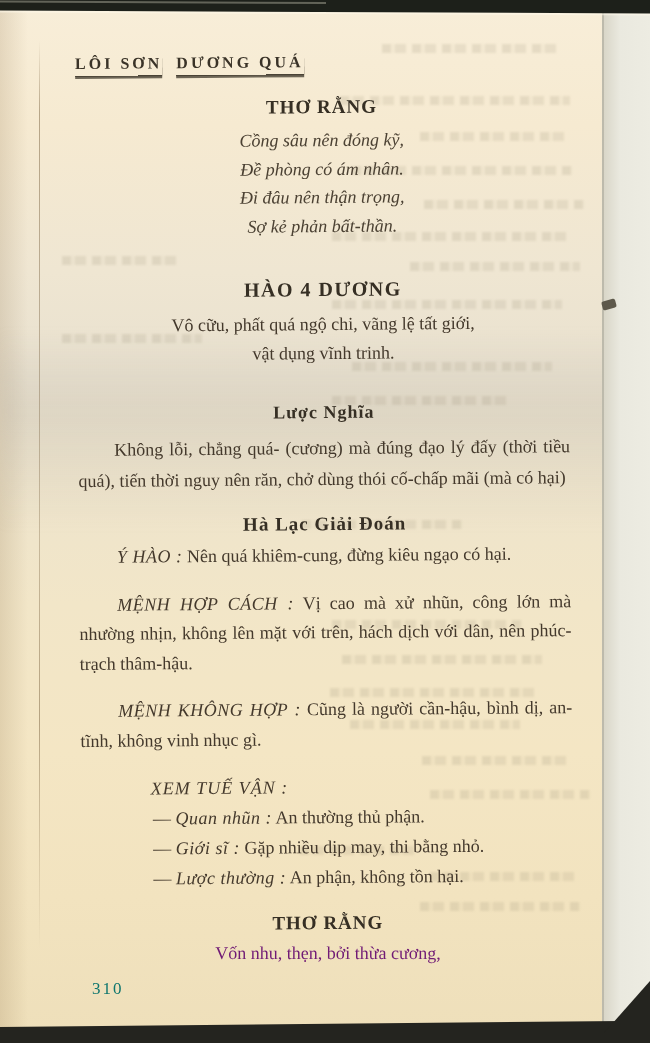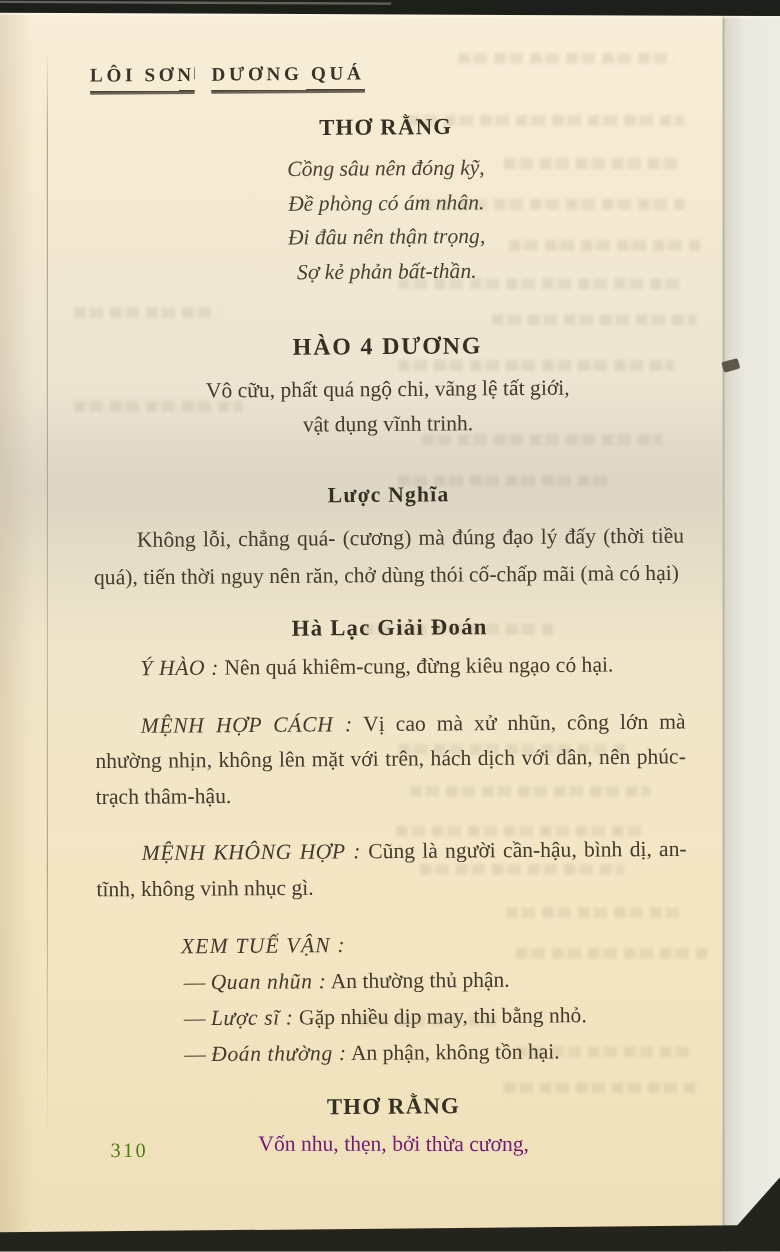--- a/index.html
+++ b/index.html
@@ -87,22 +87,22 @@
   .para.indent{text-indent:36px;}
   .t-halac{margin-top:16px;font-size:19px;}
   .label{font-style:italic;letter-spacing:.5px;}
   .hl-para{margin-top:6px;line-height:29.5px;text-align:justify;text-indent:38px;}
   .xtv{margin-top:14px;margin-left:70px;font-style:italic;font-size:18px;letter-spacing:1px;line-height:30px;}
   .dash-line{margin-left:72px;line-height:30px;}
   .dash-line .label{font-style:italic;}
   .t-poem2{margin-top:20px;font-size:19px;}
   .poem2{margin-top:6px;text-align:center;line-height:27px;color:#701a75;transform:rotate(.5deg);}
   .page-number{
-    position:absolute;left:92px;top:949px;z-index:2;
-    font-size:17px;letter-spacing:2px;color:#4d7c0f;
+    position:absolute;left:92px;top:979px;z-index:2;
+    font-size:17px;letter-spacing:2px;color:#0f766e;
   }
   .logo{
     position:absolute;left:8px;top:984px;z-index:3;display:flex;align-items:center;gap:8px;
     text-decoration:none;
   }
   .logo-badge{
     width:38px;height:38px;background:#101010;border:3px solid #a31318;
     display:flex;align-items:center;justify-content:center;box-sizing:border-box;
   }
   .logo-text{
@@ -178,23 +178,23 @@
     <p class="hl-para"><span class="label">Ý HÀO :</span><span> Nên quá khiêm-cung, đừng kiêu ngạo có hại.</span></p>
 
     <p class="hl-para"><span class="label">MỆNH HỢP CÁCH :</span><span> Vị cao mà xử nhũn, công lớn mà nhường nhịn, không lên mặt với trên, hách dịch với dân, nên phúc-trạch thâm-hậu.</span></p>
 
     <p class="hl-para"><span class="label">MỆNH KHÔNG HỢP :</span><span> Cũng là người cần-hậu, bình dị, an-tĩnh, không vinh nhục gì.</span></p>
 
     <div class="xtv">XEM TUẾ VẬN :</div>
 
     <div class="dash-line"><span>—</span> <span class="label">Quan nhũn :</span><span> An thường thủ phận.</span></div>
 
-    <div class="dash-line"><span>—</span> <span class="label">Lược sĩ :</span><span> Gặp nhiều dịp may, thi bằng nhỏ.</span></div>
-
-    <div class="dash-line"><span>—</span> <span class="label">Đoán thường :</span><span> An phận, không tồn hại.</span></div>
+    <div class="dash-line"><span>—</span> <span class="label">Giới sĩ :</span><span> Gặp nhiều dịp may, thi bằng nhỏ.</span></div>
+
+    <div class="dash-line"><span>—</span> <span class="label">Lược thường :</span><span> An phận, không tồn hại.</span></div>
 
     <div class="sec-title t-poem2">THƠ RẰNG</div>
     <div class="poem2">
       <div>Vốn nhu, thẹn, bởi thừa cương,</div>
     </div>
 
   </div>
 
   <div class="page-number">310</div>
 

